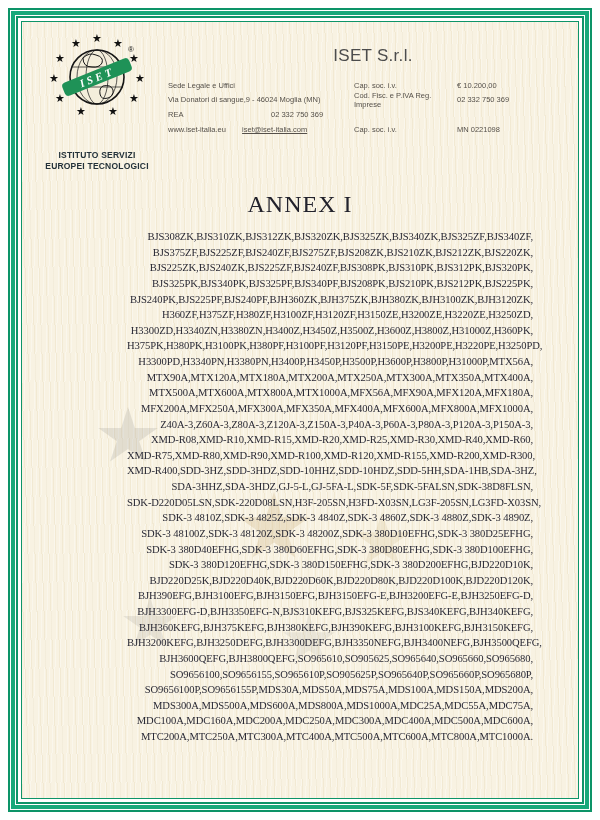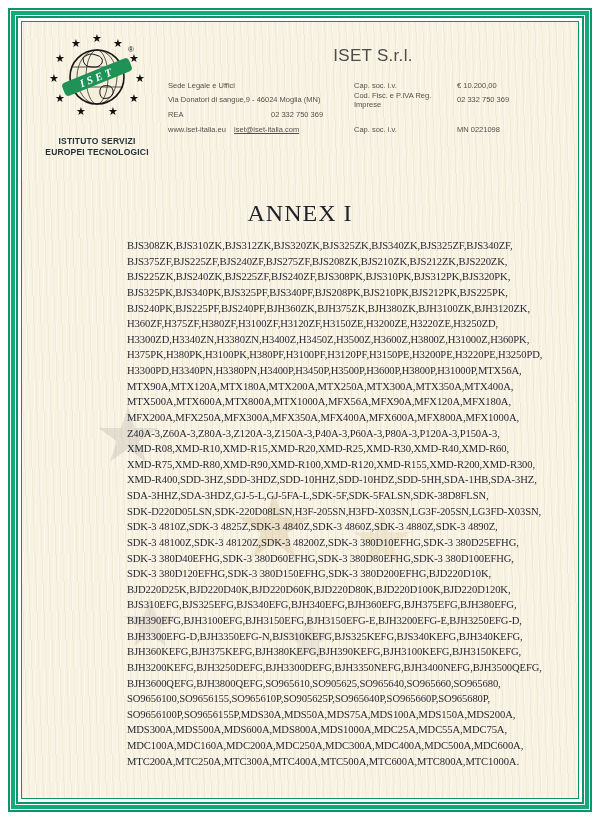--- a/index.html
+++ b/index.html
@@ -26,40 +26,40 @@
   }
   .wm1 { left:75px; top:385px; width:62px; height:60px; background:rgba(110,110,110,0.16); }
   .wm2 { left:100px; top:575px; width:56px; height:54px; background:rgba(110,110,110,0.13); }
   .wm3 { left:215px; top:470px; width:74px; height:72px; background:rgba(205,180,130,0.30); }
   .wm4 { left:260px; top:592px; width:54px; height:52px; background:rgba(110,110,110,0.10); }
   .wm5 { left:330px; top:490px; width:60px; height:58px; background:rgba(205,180,130,0.22); }
 
   .header { position:relative; z-index:1; display:flex; padding:12px 0 0 14px; }
   .logo-block { width:122px; text-align:center; }
   .institute-name {
-    margin-top:2px; font-size:8.5px; font-weight:bold; letter-spacing:0.2px;
+    margin-top:16px; font-size:8.5px; font-weight:bold; letter-spacing:0.2px;
     color:#24323a; line-height:10.5px;
   }
   .header-info { margin-left:10px; flex:1; padding-top:12px; color:#55504a; }
   .company-name { font-size:17px; color:#4c4c4c; margin-bottom:12px; letter-spacing:0.3px;text-align:center; }
   .info-row { display:flex; font-size:7.5px; height:14.6px;align-items:center; }
   .cell-a { width:186px; }
   .cell-b { width:103px; }
   .cell-c { flex:1; }
-  .email-link { text-decoration:underline; color:#55504a; margin-left:6px; }
+  .email-link { text-decoration:underline; color:#55504a; margin-left:14px; }
 
   .doc-title {
-    position:relative; z-index:1; margin-top:43px; text-align:center;
+    position:relative; z-index:1; margin-top:20px; text-align:center;
     font-family:"Liberation Serif", serif; font-size:24px; color:#22222c;
     letter-spacing:1px;
   }
   .model-list {
     position:relative; z-index:1; margin:11px 0 0 105px; width:406px;
     font-family:"Liberation Serif", serif; font-size:10.6px; line-height:15.62px;
-    color:#282834; letter-spacing:-0.1px; white-space:nowrap;
+    color:#282834; letter-spacing:-0.1px; white-space:nowrap;text-align:right;
   }
 </style>
 </head>
 <body>
 
 <div class="page">
   <div class="b1">
   <div class="b2">
   <div class="b3">
   <div class="b4">
@@ -153,21 +153,20 @@
       <div>XMD-R08,XMD-R10,XMD-R15,XMD-R20,XMD-R25,XMD-R30,XMD-R40,XMD-R60,</div>
       <div>XMD-R75,XMD-R80,XMD-R90,XMD-R100,XMD-R120,XMD-R155,XMD-R200,XMD-R300,</div>
       <div>XMD-R400,SDD-3HZ,SDD-3HDZ,SDD-10HHZ,SDD-10HDZ,SDD-5HH,SDA-1HB,SDA-3HZ,</div>
       <div>SDA-3HHZ,SDA-3HDZ,GJ-5-L,GJ-5FA-L,SDK-5F,SDK-5FALSN,SDK-38D8FLSN,</div>
       <div>SDK-D220D05LSN,SDK-220D08LSN,H3F-205SN,H3FD-X03SN,LG3F-205SN,LG3FD-X03SN,</div>
       <div>SDK-3 4810Z,SDK-3 4825Z,SDK-3 4840Z,SDK-3 4860Z,SDK-3 4880Z,SDK-3 4890Z,</div>
       <div>SDK-3 48100Z,SDK-3 48120Z,SDK-3 48200Z,SDK-3 380D10EFHG,SDK-3 380D25EFHG,</div>
       <div>SDK-3 380D40EFHG,SDK-3 380D60EFHG,SDK-3 380D80EFHG,SDK-3 380D100EFHG,</div>
       <div>SDK-3 380D120EFHG,SDK-3 380D150EFHG,SDK-3 380D200EFHG,BJD220D10K,</div>
       <div>BJD220D25K,BJD220D40K,BJD220D60K,BJD220D80K,BJD220D100K,BJD220D120K,</div>
-      <div>BJS310EFG,BJS325EFG,BJS340EFG,BJH340EFG,BJH360EFG,BJH375EFG,BJH380EFG,</div>
       <div>BJH390EFG,BJH3100EFG,BJH3150EFG,BJH3150EFG-E,BJH3200EFG-E,BJH3250EFG-D,</div>
       <div>BJH3300EFG-D,BJH3350EFG-N,BJS310KEFG,BJS325KEFG,BJS340KEFG,BJH340KEFG,</div>
       <div>BJH360KEFG,BJH375KEFG,BJH380KEFG,BJH390KEFG,BJH3100KEFG,BJH3150KEFG,</div>
       <div>BJH3200KEFG,BJH3250DEFG,BJH3300DEFG,BJH3350NEFG,BJH3400NEFG,BJH3500QEFG,</div>
       <div>BJH3600QEFG,BJH3800QEFG,SO965610,SO905625,SO965640,SO965660,SO965680,</div>
       <div>SO9656100,SO9656155,SO965610P,SO905625P,SO965640P,SO965660P,SO965680P,</div>
       <div>SO9656100P,SO9656155P,MDS30A,MDS50A,MDS75A,MDS100A,MDS150A,MDS200A,</div>
       <div>MDS300A,MDS500A,MDS600A,MDS800A,MDS1000A,MDC25A,MDC55A,MDC75A,</div>
       <div>MDC100A,MDC160A,MDC200A,MDC250A,MDC300A,MDC400A,MDC500A,MDC600A,</div>
       <div>MTC200A,MTC250A,MTC300A,MTC400A,MTC500A,MTC600A,MTC800A,MTC1000A.</div>

